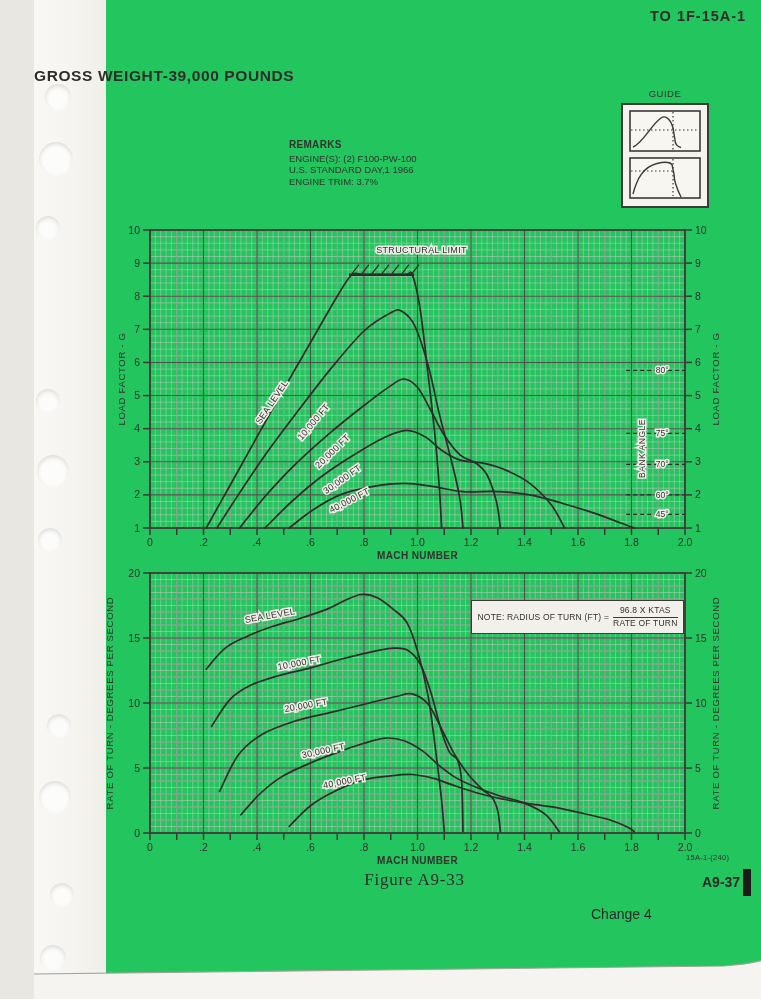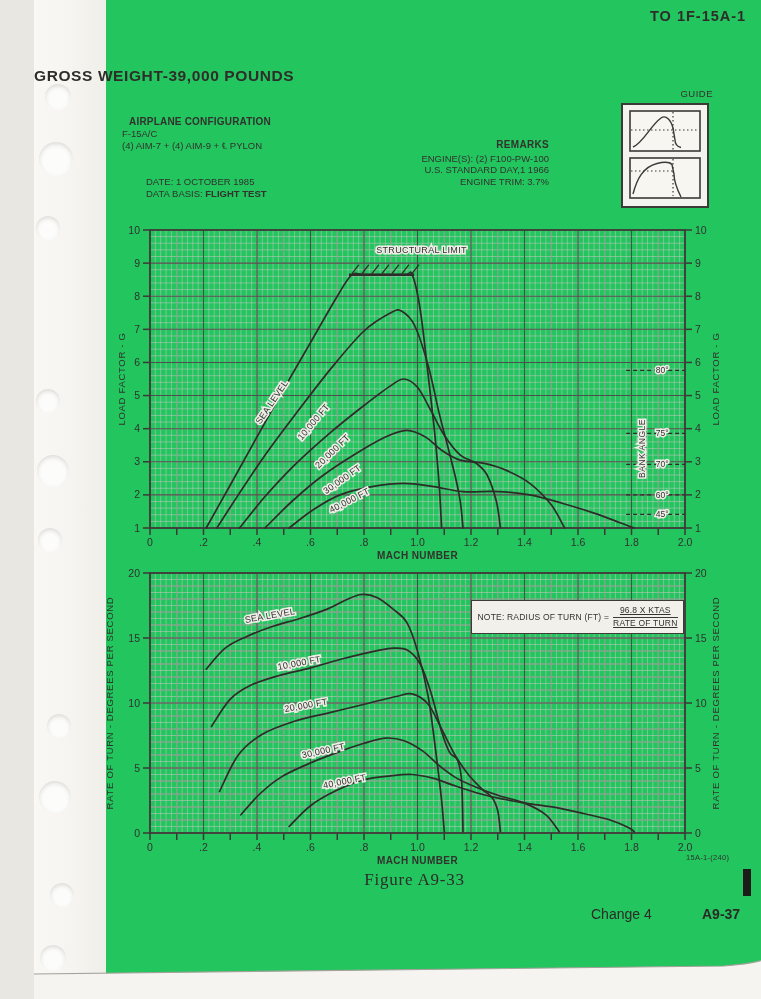--- a/index.html
+++ b/index.html
@@ -17,24 +17,24 @@
          letter-spacing:.5px;color:#2b2a27;text-shadow:.7px 0 0 #2b2a27;z-index:2;}
   .subtitle{left:0;width:761px;font-size:15.5px;font-weight:bold;letter-spacing:.6px;color:#2e2d2a;z-index:2;}
   .sub1{top:67px;} .sub2{top:87px;}
 
   .config-block{left:88px;top:116px;font-size:9.5px;line-height:12px;z-index:2;}
   .config-heading{font-weight:bold;font-size:10px;padding-left:7px;letter-spacing:.2px;}
   .config-date{margin-top:24px;padding-left:24px;}
   .config-basis{padding-left:24px;}
   .bold{font-weight:bold;}
 
-  .remarks-block{left:255px;top:139px;width:260px;text-align:right;font-size:9.5px;line-height:11.5px;z-index:2;}
+  .remarks-block{left:255px;top:139px;width:260px;text-align:left;font-size:9.5px;line-height:11.5px;z-index:2;}
   .remarks-heading{font-weight:bold;font-size:10px;margin-bottom:2px;letter-spacing:.3px;}
 
-  .guide-wrap{left:583px;top:88px;width:96px;z-index:2;text-align:right;}
+  .guide-wrap{left:583px;top:88px;width:96px;z-index:2;text-align:center;}
   .guide-label{font-size:9.5px;letter-spacing:.5px;margin-bottom:2px;}
 
   .chart-svg{position:absolute;left:0;top:0;z-index:2;}
 
   
   .gl{stroke:#c6c4be;stroke-width:.55;}
   .gm{stroke:#93918b;stroke-width:.8;}
   .gd{stroke:#504e49;stroke-width:1.05;}
   .frame{fill:none;stroke:#3b3a36;stroke-width:1.7;}
   .tick{stroke:#3b3a36;stroke-width:1.5;}
@@ -49,30 +49,30 @@
   .btitle{letter-spacing:.5px;}
   .bdash{stroke:#2d2c29;stroke-width:1.3;stroke-dasharray:4 3;}
   .slim{stroke:#2d2c29;stroke-width:2.4;}
   .shatch{stroke:#2d2c29;stroke-width:1.3;}
   .gthumb{fill:#f7f6f1;stroke:#3b3a36;}
   .gdot{stroke:#3b3a36;stroke-width:1.2;stroke-dasharray:1.5 2.5;fill:none;}
   .gcurve{fill:none;stroke:#3b3a36;stroke-width:1.4;}
 
   .note-box{left:437px;top:600px;width:211px;height:32px;background:#f2f0ea;border:1.2px solid #3b3a36;
             z-index:3;display:flex;align-items:center;justify-content:center;font-size:8.5px;letter-spacing:.2px;}
-  .frac{display:inline-block;text-align:center;vertical-align:middle;margin-left:4px;line-height:1.15;text-decoration:underline;}
+  .frac{display:inline-block;text-align:center;vertical-align:middle;margin-left:4px;line-height:1.15;}
   .frac .num{display:block;border-bottom:1px solid #3b3a36;padding:0 2px 1px 2px;}
   .frac .den{display:block;padding-top:1px;}
 
   .fig-ref{left:652px;top:853px;font-size:7.5px;letter-spacing:.3px;z-index:3;}
   .fig-caption{left:0;top:870px;width:761px;text-align:center;z-index:3;
                font-family:"Liberation Serif",serif;font-size:17px;letter-spacing:.8px;color:#2e2d2a;}
   .change-bar{left:709px;top:869px;width:8px;height:27px;background:#1c1b19;z-index:3;}
   .footer-change{left:557px;top:906px;font-size:14px;font-weight:normal;color:#2b2a27;z-index:3;}
-  .footer-page{left:668px;top:906px;font-size:14px;font-weight:bold;color:#2b2a27;z-index:3;}
+  .footer-page{left:668px;top:874px;font-size:14px;font-weight:bold;color:#2b2a27;z-index:3;}
 </style>
 </head>
 <body>
 
 <div class="page">
 
   <div class="abs margin-strip"></div>
 
   <div class="hole" style="left:11px;top:84px;width:26px;height:26px;"></div>
   <div class="hole" style="left:5px;top:142px;width:34px;height:34px;"></div>
@@ -86,27 +86,20 @@
   <div class="hole" style="left:6px;top:945px;width:26px;height:26px;"></div>
 
   <svg class="page-edge-svg" width="761" height="999" viewBox="0 0 761 999">
     <path d="M0,974 L690,966 Q744,962 750,947 L761,945 L761,999 L0,999 Z" fill="#f5f4f1"></path>
     <path d="M0,974 L690,966 Q744,962 750,947 L761,945" fill="none" stroke="#a3a19a" stroke-width="1.2"></path>
   </svg>
 
   <div class="abs doc-ref">TO 1F-15A-1</div>
   <div class="abs subtitle sub1">GROSS WEIGHT-39,000 POUNDS</div>
 
-  <div class="abs config-block">
-    <div class="config-heading">AIRPLANE CONFIGURATION</div>
-    <div>F-15A/C</div>
-    <div>(4) AIM-7 + (4) AIM-9 + ℄ PYLON</div>
-    <div class="config-date"><span>DATE:</span> <span>1 OCTOBER 1985</span></div>
-    <div class="config-basis"><span>DATA BASIS:</span> <span class="bold">FLIGHT TEST</span></div>
-  </div>
 
   <div class="abs remarks-block">
     <div class="remarks-heading">REMARKS</div>
     <div>ENGINE(S): (2) F100-PW-100</div>
     <div>U.S. STANDARD DAY,1 1966</div>
     <div>ENGINE TRIM: 3.7%</div>
   </div>
 
   <div class="abs guide-wrap">
     <div class="guide-label">GUIDE</div>

